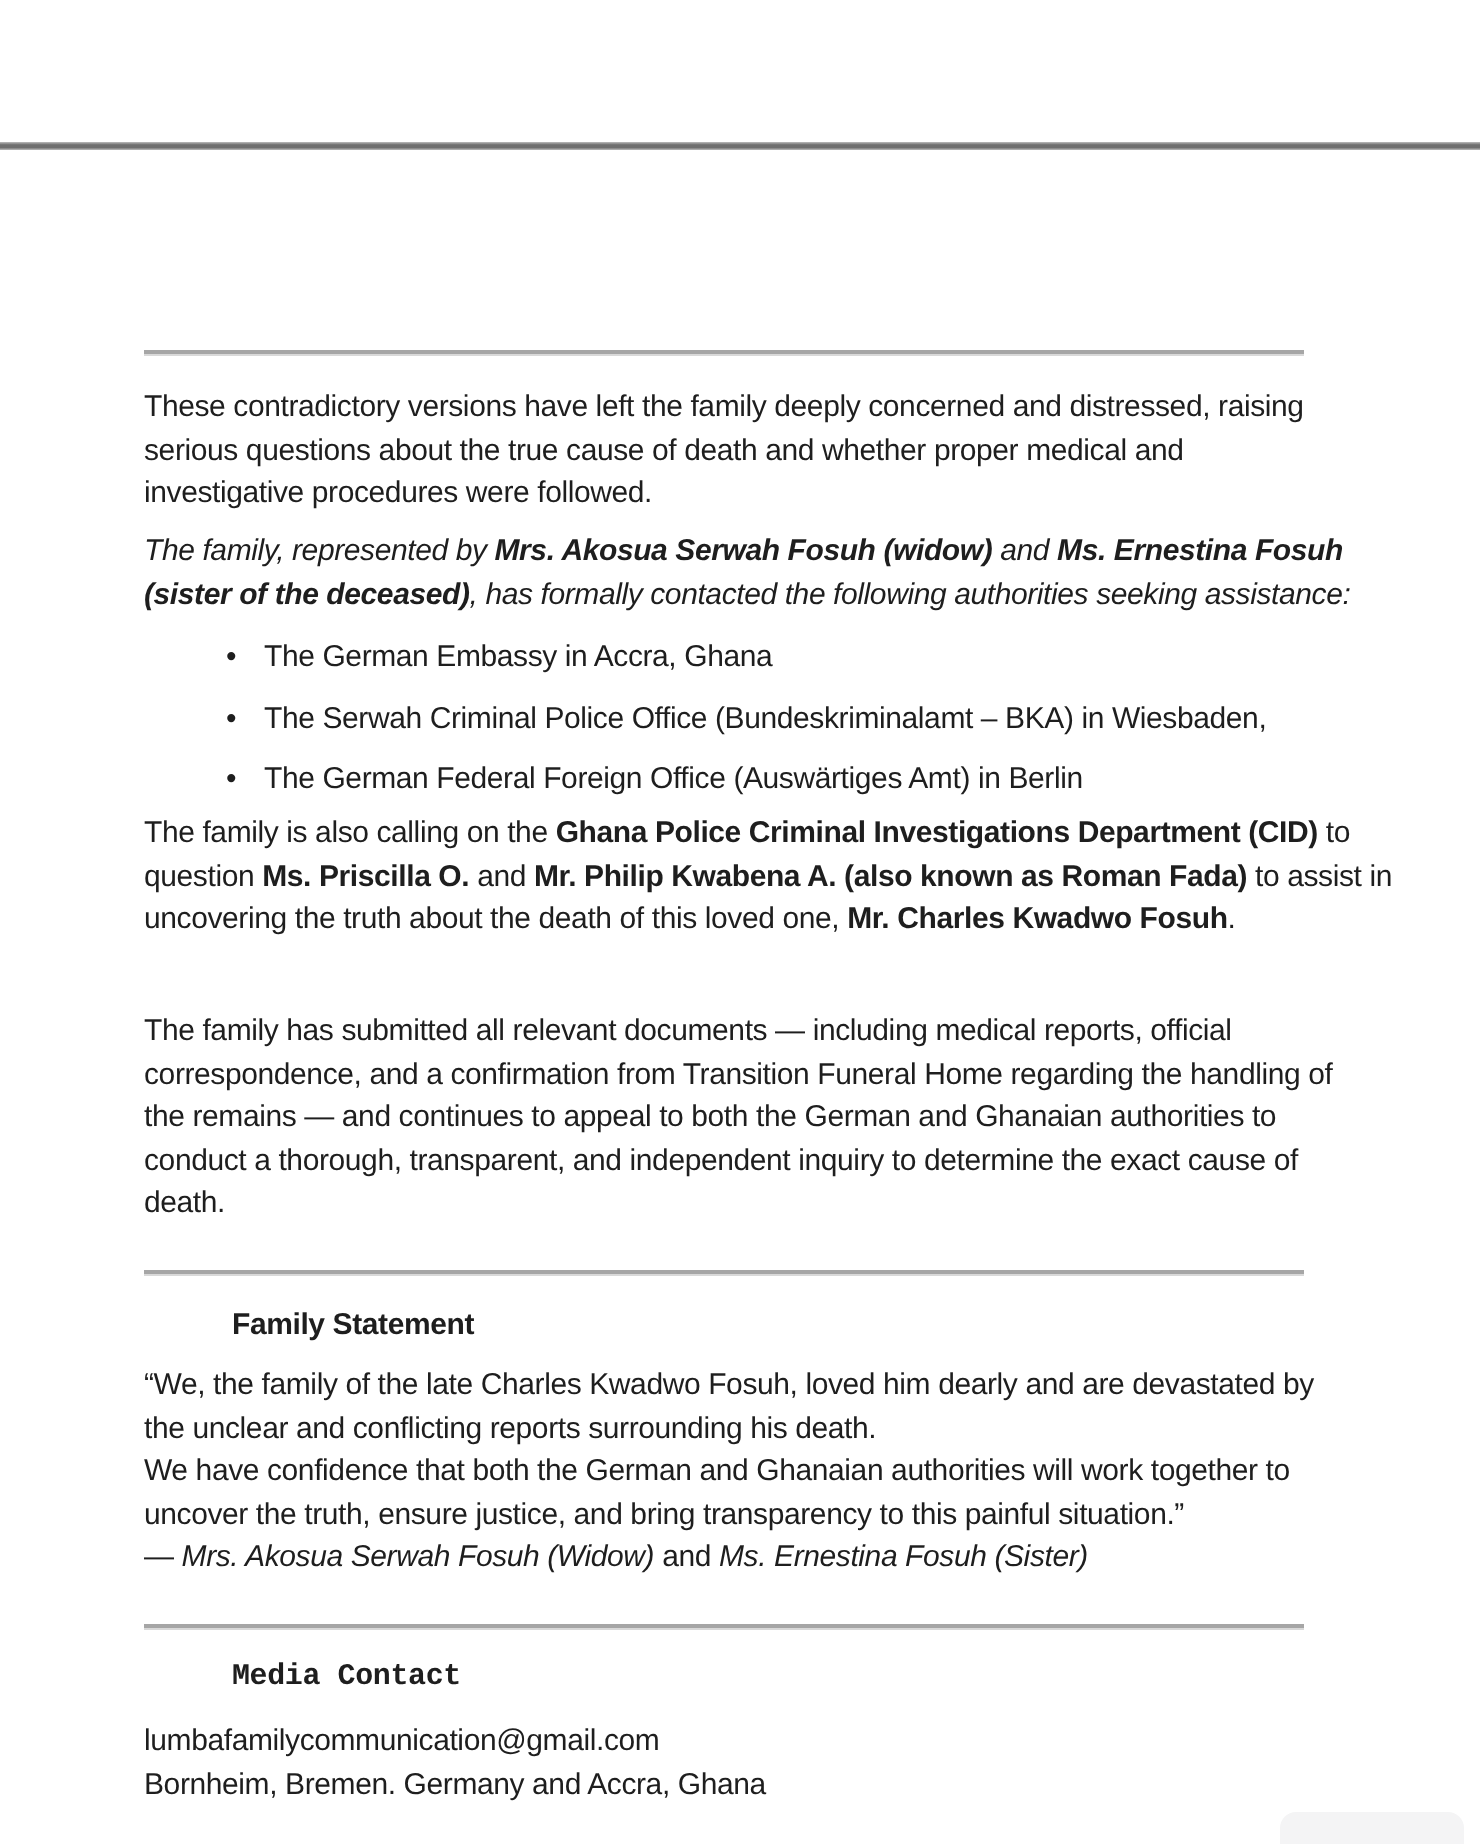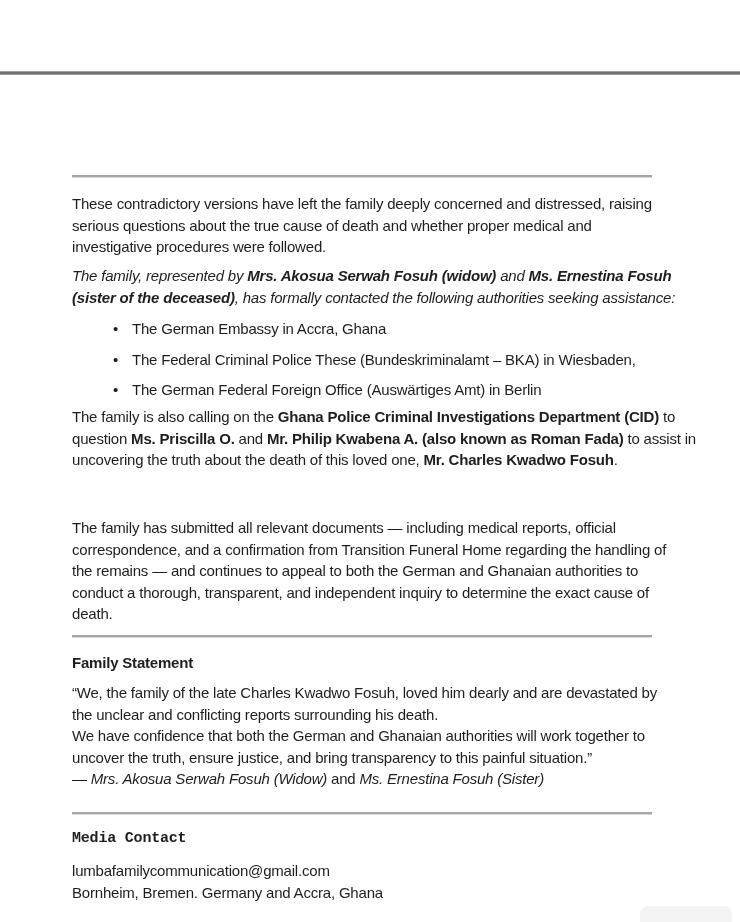--- a/index.html
+++ b/index.html
@@ -20,21 +20,21 @@
     background: #a6a6a6;
     box-shadow: 0 1px 0 #d9d9d9;
   }
   .block {
     position: absolute; left: 72px; width: 585px;
     font-size: 15px; line-height: 21.5px; letter-spacing: -0.2px;
   }
   .line { white-space: nowrap; }
   .line .b { font-weight: bold; }
   .line .i { font-style: italic; }
-  .heading { font-weight: bold; }
+  .heading { font-weight: bold; margin-left: 44px; }
   .bullet-item { position: relative; padding-left: 60px; margin-bottom: 9px; }
   .bullet-marker { position: absolute; left: 41px; top: 0; }
   .corner-shade {
     position: absolute; left: 640px; top: 906px; width: 92px; height: 24px;
     background: #f4f4f5; border-radius: 8px;
   }
 </style>
 </head>
 <body>
 
@@ -58,38 +58,38 @@
   <div class="block" style="top:318px;">
     <div class="bullet-item">
       <span class="bullet-marker">•</span>
       <div>
           <div class="line"><span>The German Embassy in Accra, Ghana</span></div>
         </div>
     </div>
     <div class="bullet-item">
       <span class="bullet-marker">•</span>
       <div>
-          <div class="line"><span>The Federal Criminal Police These (Bundeskriminalamt – BKA) in Wiesbaden,</span></div>
+          <div class="line"><span>The Serwah Criminal Police Office (Bundeskriminalamt – BKA) in Wiesbaden,</span></div>
         </div>
     </div>
     <div class="bullet-item">
       <span class="bullet-marker">•</span>
       <div>
           <div class="line"><span>The German Federal Foreign Office (Auswärtiges Amt) in Berlin</span></div>
         </div>
     </div>
   </div>
 
   <div class="block" style="top:406px;">
       <div class="line"><span>The family is also calling on the </span><span class="b">Ghana Police Criminal Investigations Department (CID)</span><span> to</span></div>
       <div class="line"><span>question </span><span class="b">Ms. Priscilla O.</span><span> and </span><span class="b">Mr. Philip Kwabena A. (also known as Roman Fada)</span><span> to assist in</span></div>
       <div class="line"><span>uncovering the truth about the death of this loved one, </span><span class="b">Mr. Charles Kwadwo Fosuh</span><span>.</span></div>
     </div>
 
-  <div class="block" style="top:505px;margin-top:12px;">
+  <div class="block" style="top:505px;">
       <div class="line"><span>The family has submitted all relevant documents — including medical reports, official</span></div>
       <div class="line"><span>correspondence, and a confirmation from Transition Funeral Home regarding the handling of</span></div>
       <div class="line"><span>the remains — and continues to appeal to both the German and Ghanaian authorities to</span></div>
       <div class="line"><span>conduct a thorough, transparent, and independent inquiry to determine the exact cause of</span></div>
       <div class="line"><span>death.</span></div>
     </div>
 
   <div class="divider" style="top:635px;"></div>
 
   <div class="block heading" style="top:652px;">Family Statement</div>

